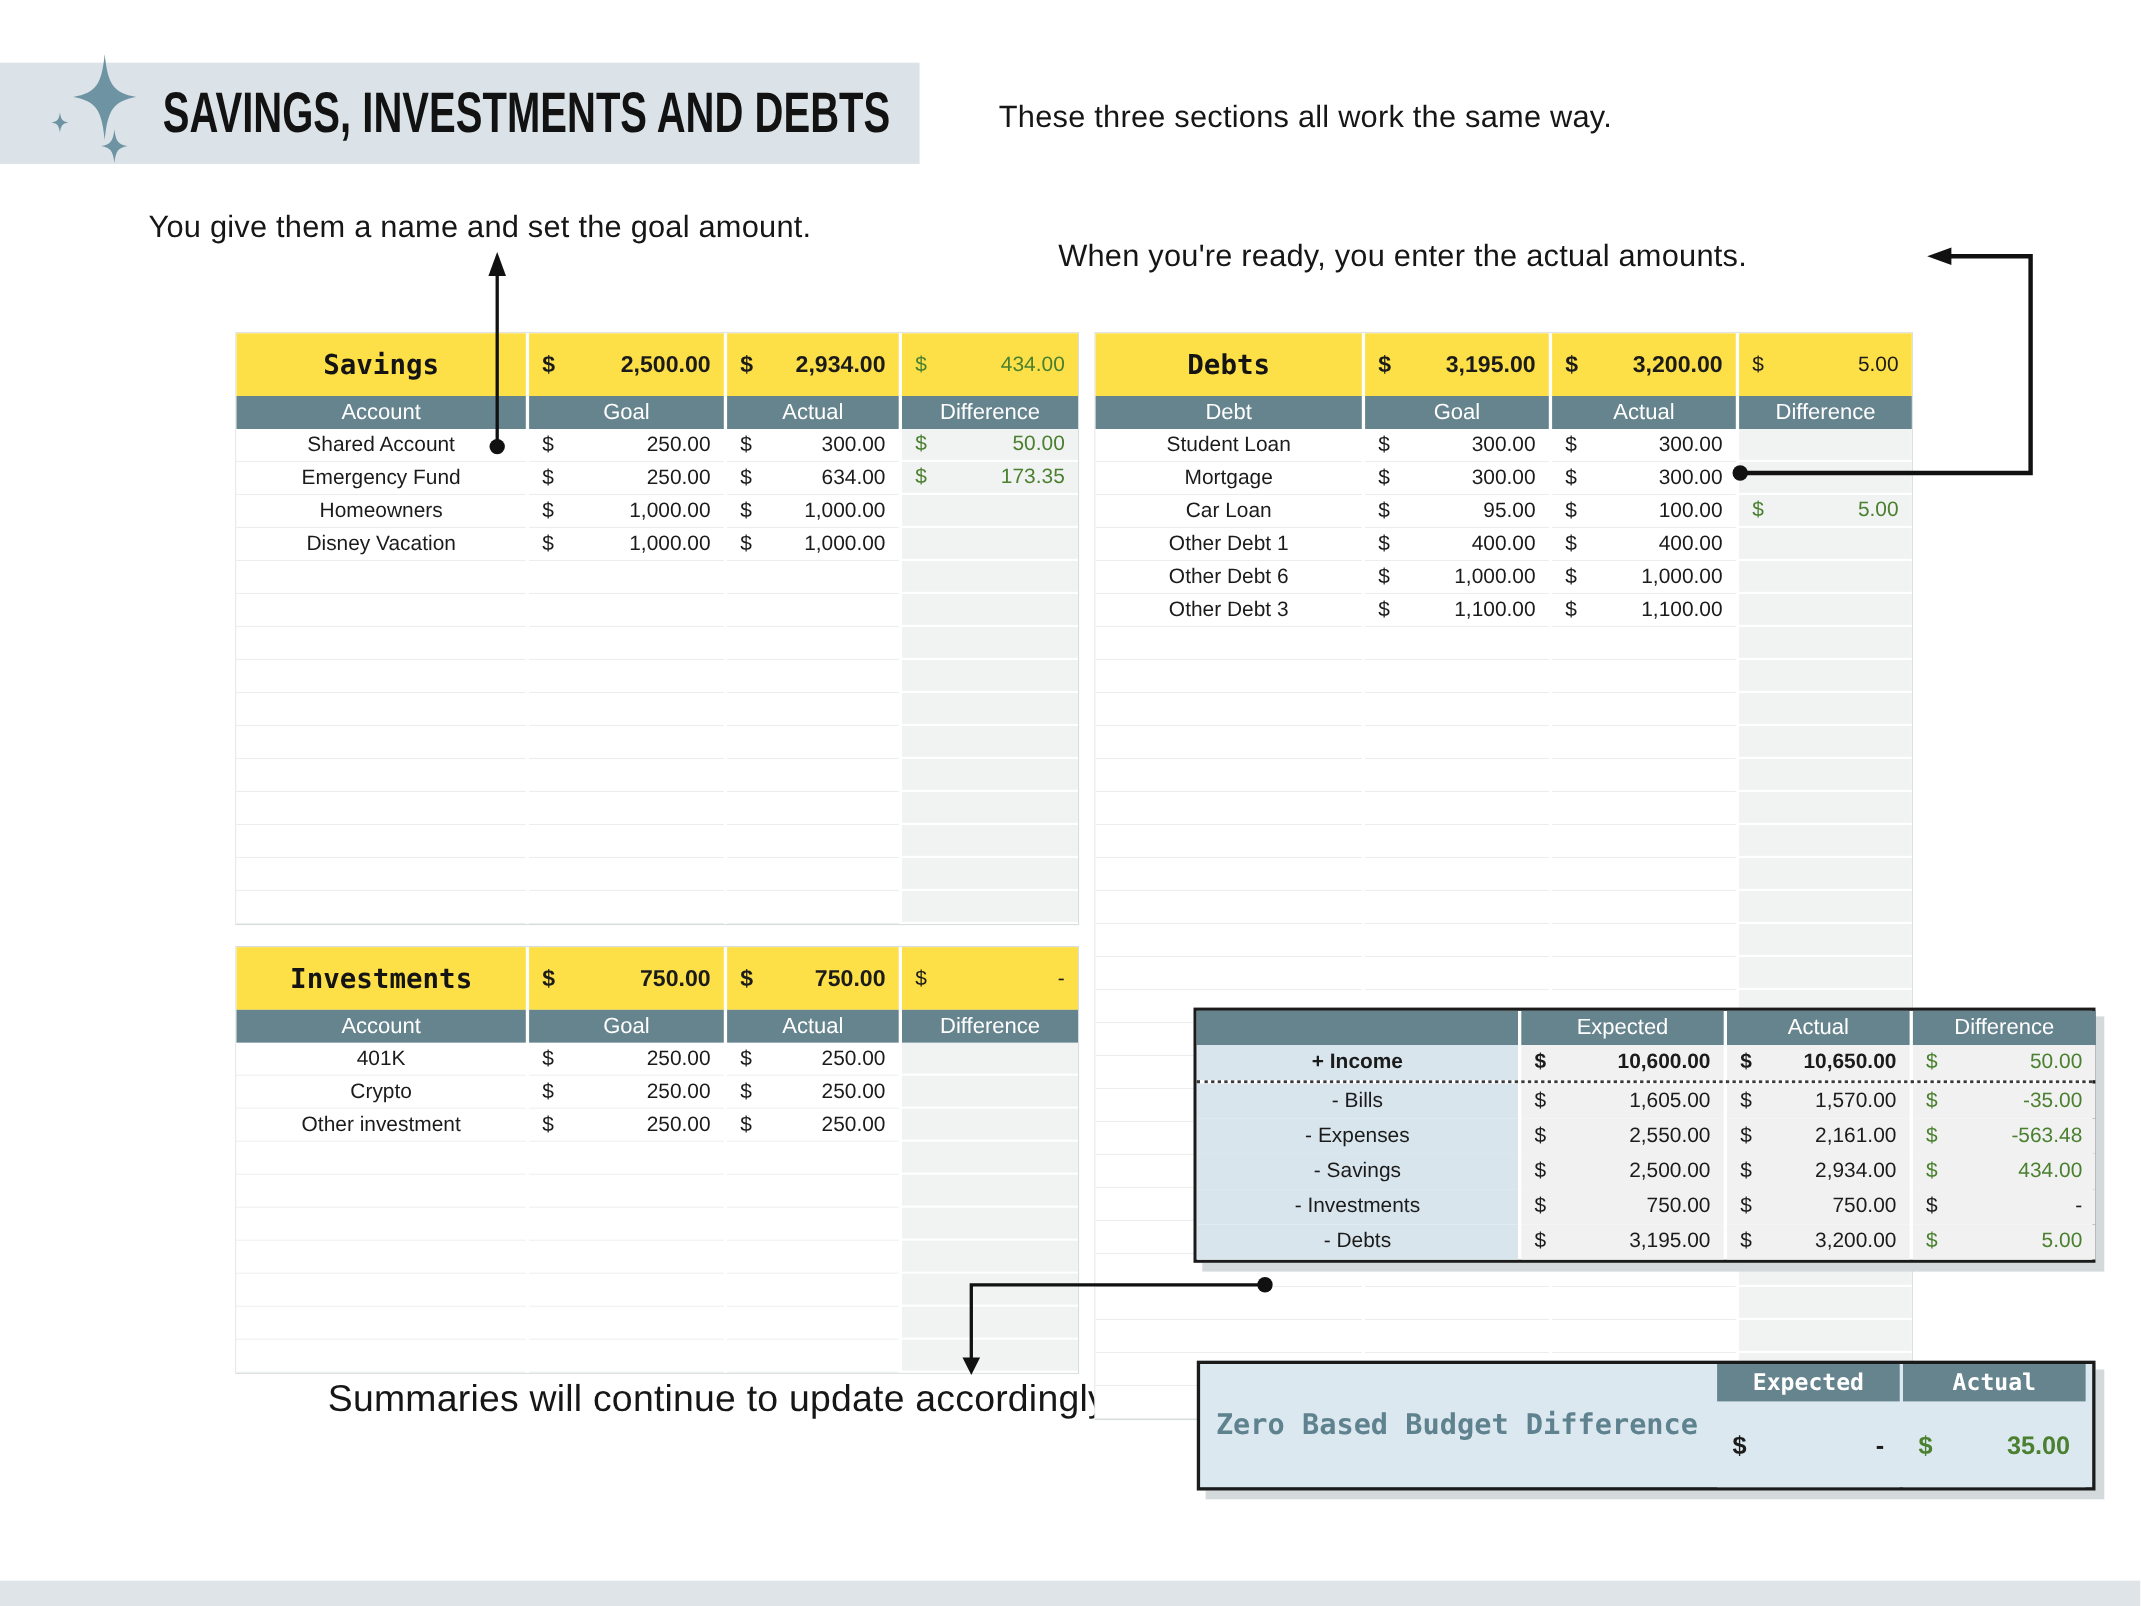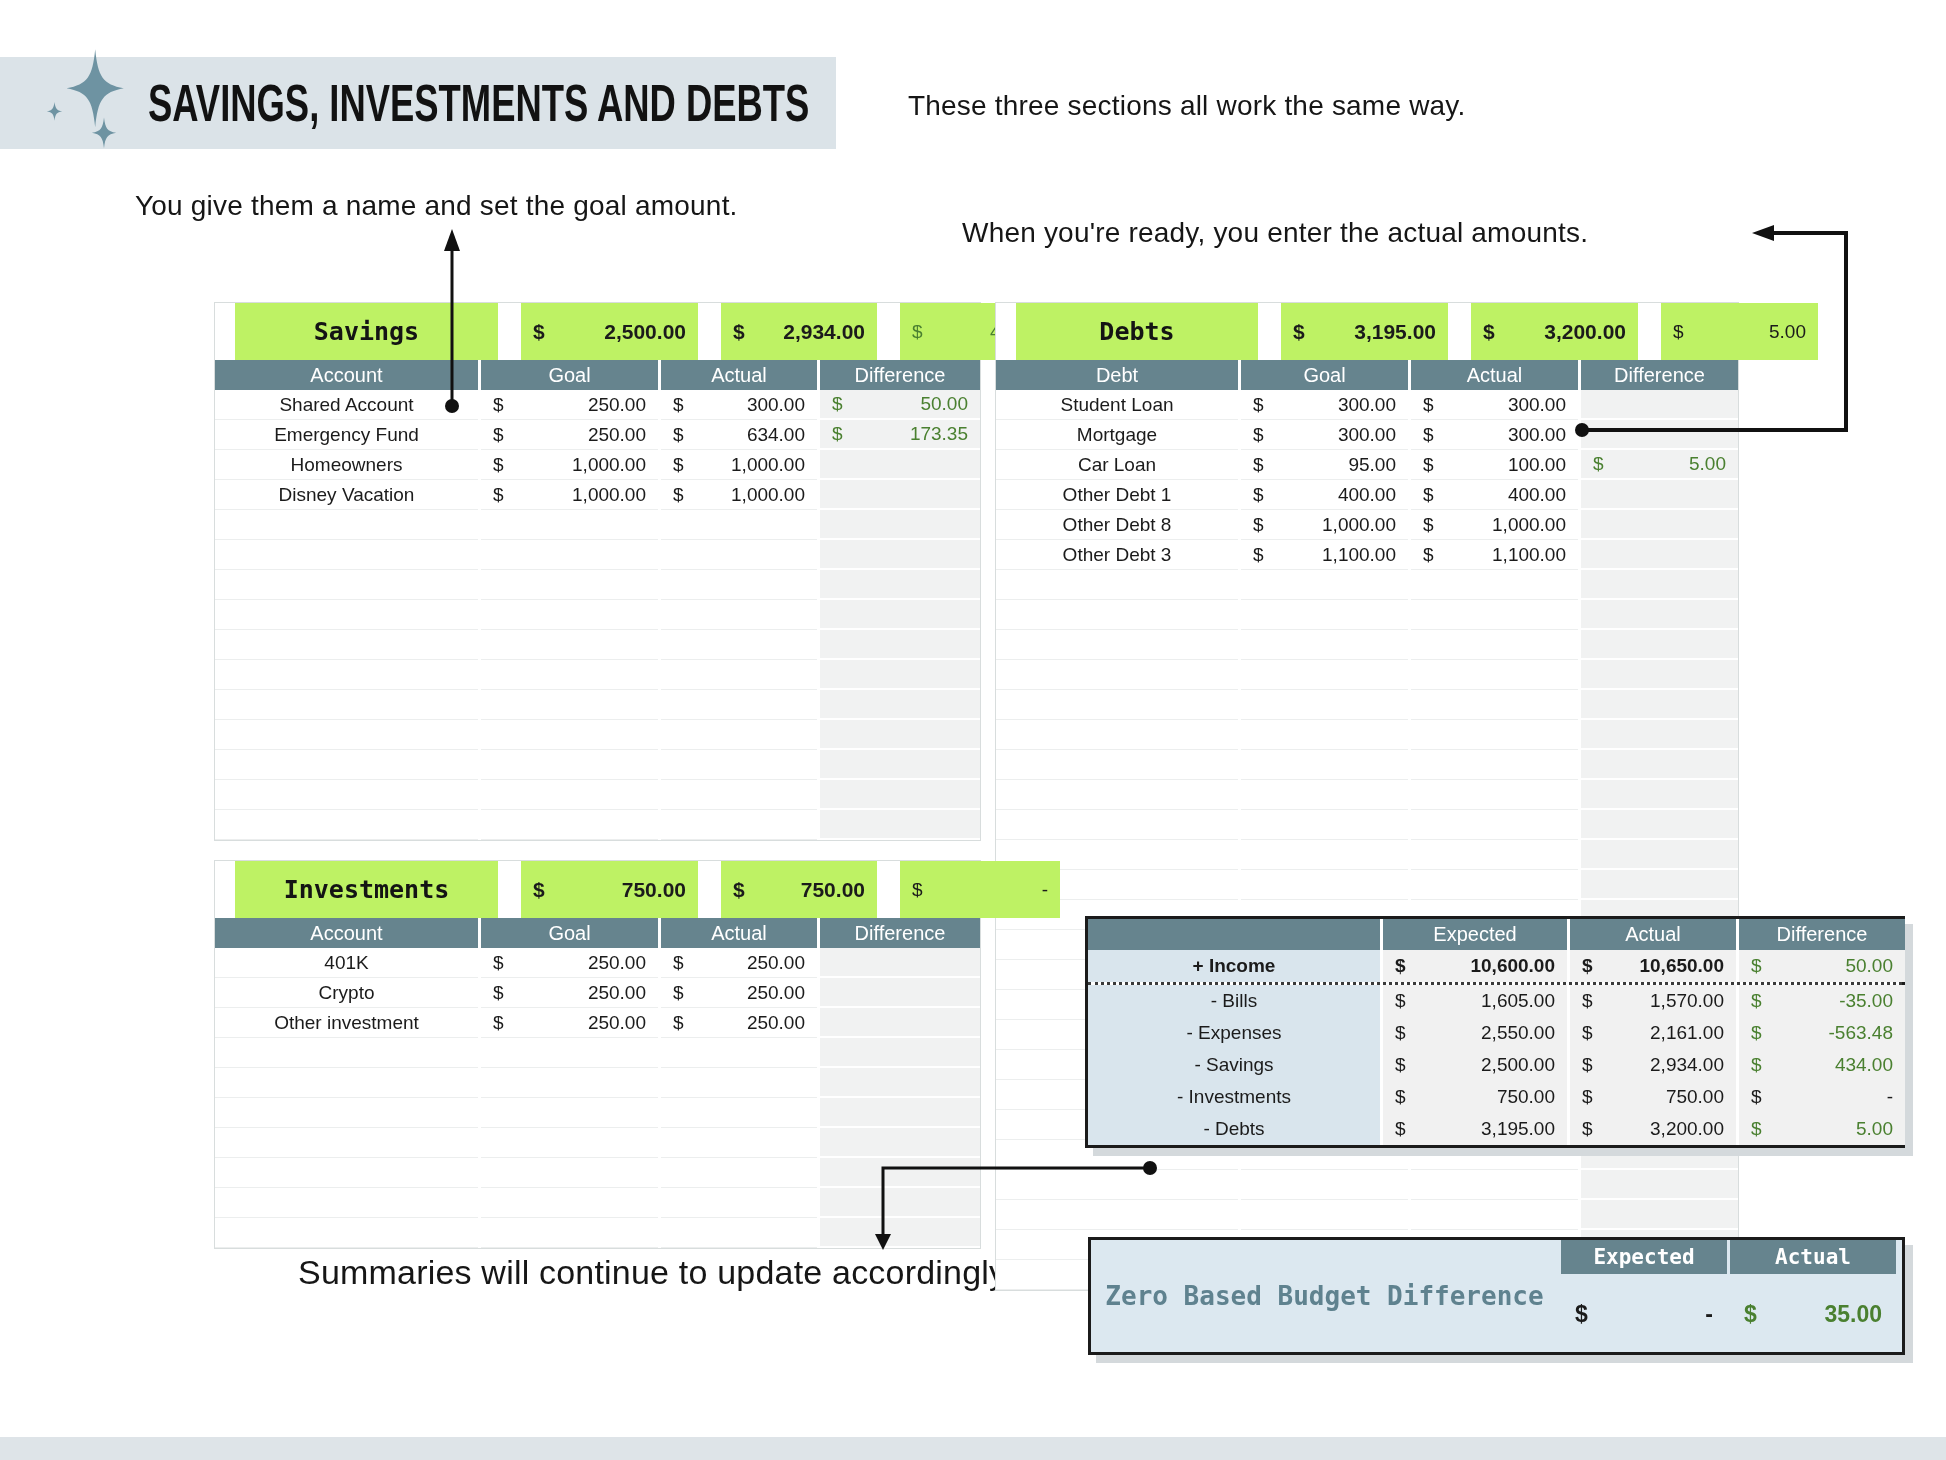--- a/index.html
+++ b/index.html
@@ -18,21 +18,21 @@
   .ann{position:absolute;font-size:28px;color:#161616;white-space:nowrap;letter-spacing:0.2px;}
   .ann-same-way{left:908px;top:90px;}
   .ann-name-goal{left:135px;top:190px;}
   .ann-actual{left:962px;top:217px;}
   .ann-summaries{left:298px;top:1253px;font-size:34px;}
 
   
   .sheet-table{position:absolute;background:#ffffff;border:1px solid #d8dddd;}
   .trow{display:flex;gap:3px;background:#fff;}
   .tcell{box-sizing:border-box;flex:0 0 auto;display:flex;align-items:center;}
-  .title-row .tcell{background:#bef264;height:57px;margin-left:20px;}
+  .title-row .tcell{background:#fde047;height:57px;}
   .title-name{justify-content:center;font-family:"DejaVu Sans Mono",monospace;
               font-weight:700;font-size:25px;color:#141414;}
   .head-row .tcell{background:#66848e;height:30px;color:#fff;font-size:20px;justify-content:center;}
   .data-row .tcell{background:#fff;height:30px;border-bottom:1px solid #eceeee;font-size:19px;}
   .data-row .name-cell{justify-content:center;}
   .diff-cell{background:#f1f2f2 !important;border-bottom:2px solid #fff !important;}
   .mcell{justify-content:space-between;padding:0 12px 0 12px;}
   .mcell .amt{margin-left:auto;}
   .m-bold{font-weight:700;font-size:21px;}
   .m-green{color:#4a8030;}
@@ -299,21 +299,21 @@
           <span class="cur">$</span>
           <span class="amt">400.00</span>
         </div>
         <div class="tcell mcell m-plain" style="width: 167px;">
           <span class="cur">$</span>
           <span class="amt">400.00</span>
         </div>
         <div class="tcell mcell m-plain m-green diff-cell" style="width: 157px;"></div>
       </div>
       <div class="trow data-row">
-        <div class="tcell name-cell" style="width: 242px;">Other Debt 8</div>
+        <div class="tcell name-cell" style="width: 242px;">Other Debt 6</div>
         <div class="tcell mcell m-plain" style="width: 167px;">
           <span class="cur">$</span>
           <span class="amt">1,000.00</span>
         </div>
         <div class="tcell mcell m-plain" style="width: 167px;">
           <span class="cur">$</span>
           <span class="amt">1,000.00</span>
         </div>
         <div class="tcell mcell m-plain m-green diff-cell" style="width: 157px;"></div>
       </div>

